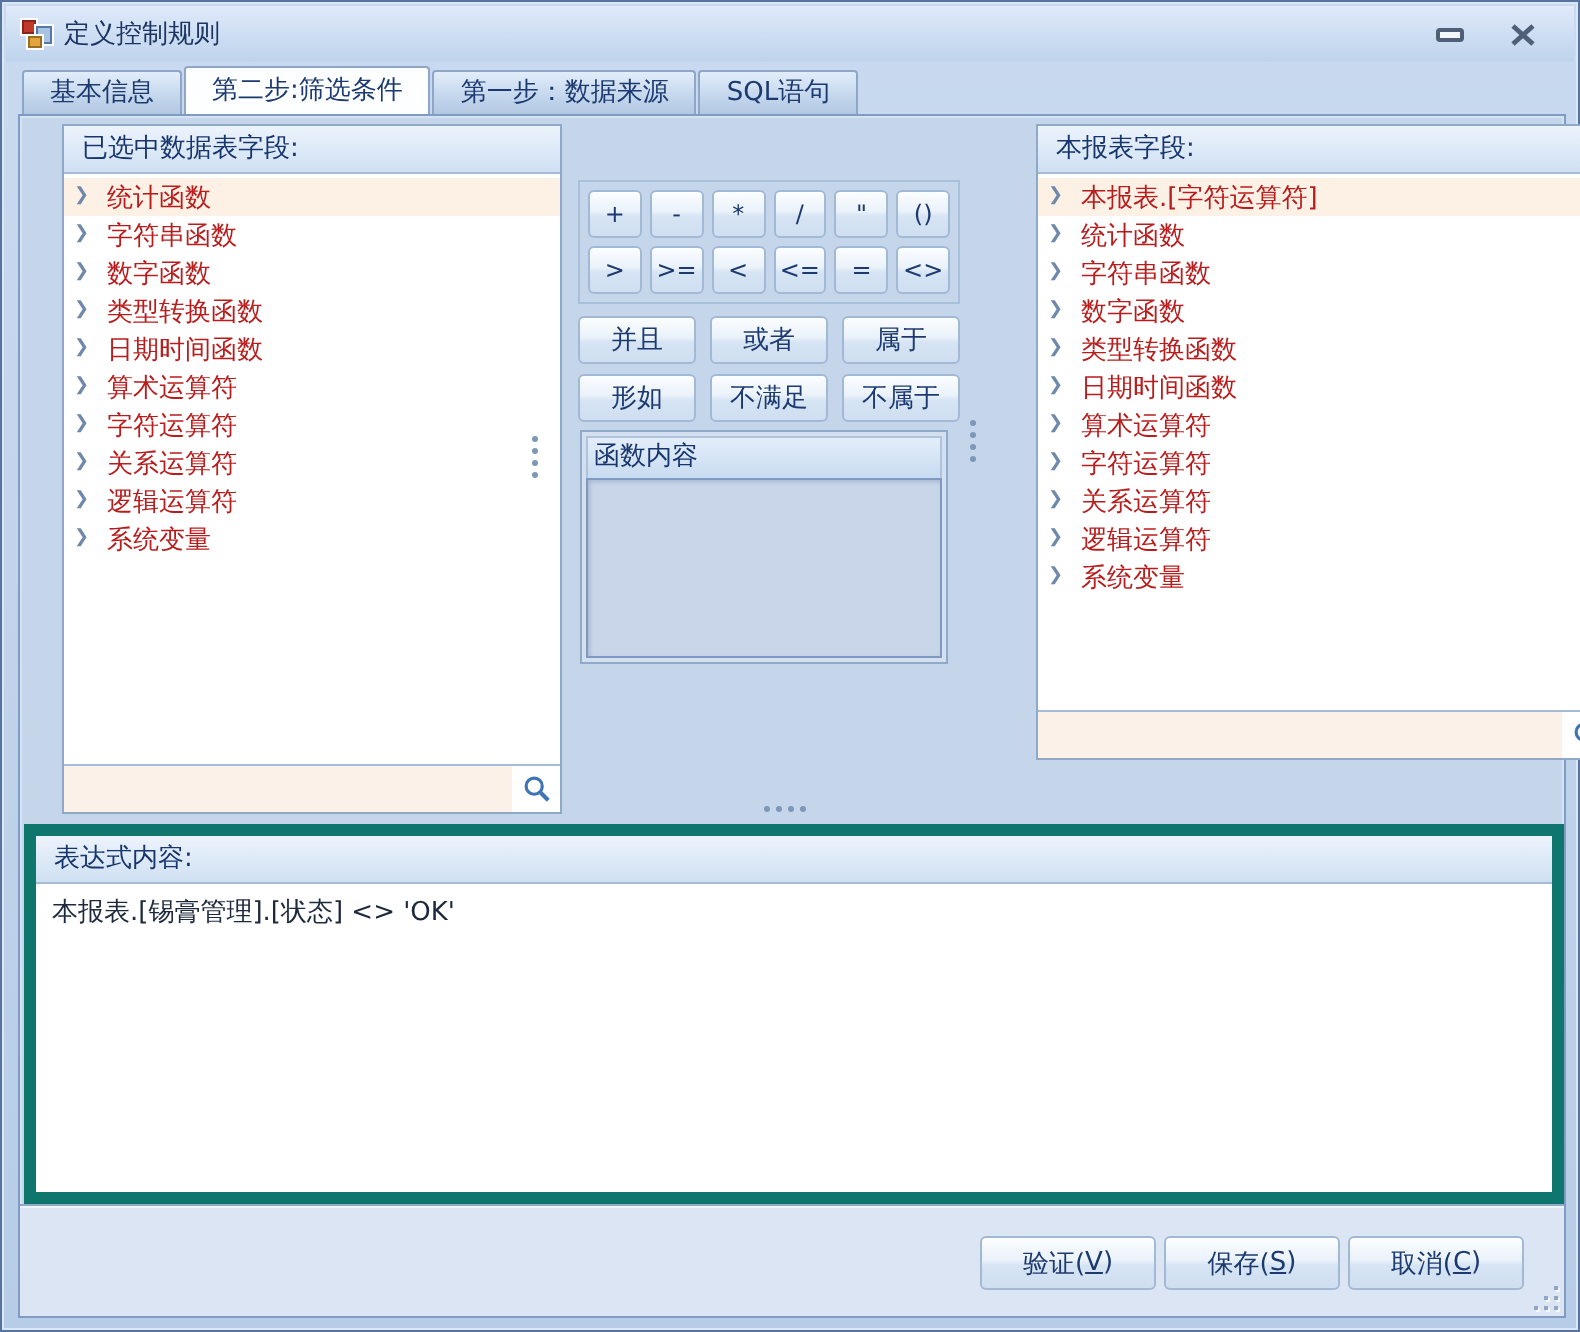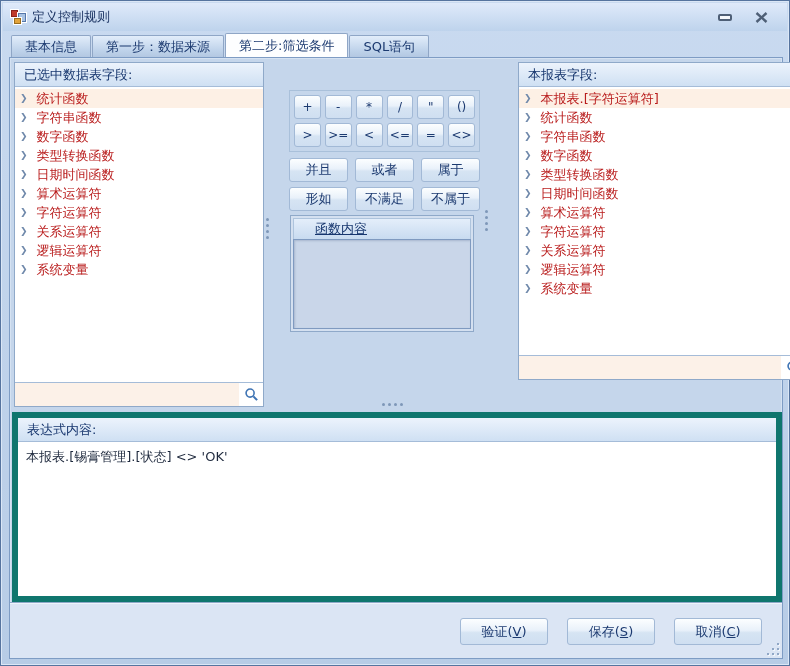--- a/index.html
+++ b/index.html
@@ -43,58 +43,58 @@
   .trow { height:19px; display:flex; align-items:center; padding-left:5px; cursor:pointer; }
   .trow.sel { background:#fdf0e5; }
   .chev { color:#7089ab; font-size:9px; font-weight:bold; margin-right:9px; line-height:1; }
   .tlabel { color:#b91c1c; }
   .search-row { flex:0 0 23px; display:flex; align-items:center; background:#fff; }
   .search-input { flex:1; height:100%; border:none; outline:none; background:#fcf1e8;
     font-family:inherit; font-size:13px; padding:0 4px; }
   .search-btn { width:24px; height:100%; display:flex; align-items:center; justify-content:center;
     background:#fff; cursor:pointer; }
 
-  #left-panel  { left:4px;  top:4px; width:250px; height:345px; }
+  #left-panel  { left:21px;  top:4px; width:250px; height:345px; }
   #right-panel { left:508px; top:4px; width:288px; height:318px; }
 
   
   .opbox { left:279px; top:32px; width:191px; height:62px; border:1px solid #a9c0da;
     padding:4px; display:grid; grid-template-columns:repeat(6,1fr); grid-template-rows:1fr 1fr; gap:4px; }
   .btn { background:linear-gradient(#fcfeff,#e9f1fa 45%,#d6e4f3 55%,#cfdff1);
     border:1px solid #a2b9d6; border-radius:3px; color:#1c3a70; font-size:12px;
     display:flex; align-items:center; justify-content:center; cursor:pointer; font-family:inherit; }
   .oprow { display:flex; gap:7px; }
   #oprow3 { left:279px; top:100px; width:191px; height:24px; }
   #oprow4 { left:279px; top:129px; width:191px; height:24px; }
   .oprow .btn { flex:1; font-size:13px; }
 
   
   #fn-panel { left:280px; top:157px; width:184px; height:117px; border:1px solid #8fa9c9;
     background:#d4e0f0; display:flex; flex-direction:column; padding:2px; }
   #fn-panel .fn-header { flex:0 0 21px; background:linear-gradient(#e4eefa,#c8dbf0);
-    color:#17366e; line-height:20px; padding-left:21px; border:1px solid #aec4dd; border-bottom:none;text-decoration:underline; }
+    color:#17366e; line-height:20px; padding-left:3px; border:1px solid #aec4dd; border-bottom:none; }
   #fn-panel .fn-body { flex:1; background:#c9d6e9; border:1px solid #7f9ac0;
     box-shadow: inset 1px 1px 2px rgba(70,95,130,.25); }
 
   #replace-btn { left:289px; top:317px; width:172px; height:24px; font-size:12.5px; }
 
   
   .vgrip, .hgrip, .dot { background:transparent; }
   .dot { position:absolute; width:3px; height:3px; border-radius:50%; background:#7e97b8; }
 
   
   #expr-panel { left:2px; top:354px; width:770px; height:190px; border:6px solid #0f766e;
     background:#fff; display:flex; flex-direction:column; }
   #expr-body { flex:1; background:#fff; padding:5px 8px; color:#1e293d; line-height:19px;
     white-space:pre-wrap; cursor:text; }
 
   
   #footer { left:0; top:544px; width:772px; height:56px; background:#dbe5f4;
     border-top:1px solid #8fa9c9; box-shadow: inset 0 1px 0 #eef4fb; }
-  #footer-btns { position:absolute; right:20px; top:15px; display:flex; gap:19px;justify-content:center; }
+  #footer-btns { position:absolute; right:20px; top:15px; display:flex; gap:4px;justify-content:center; }
   #footer-btns .btn { width:88px; height:27px; font-size:13px; }
   .mnemonic { text-decoration:underline; }
 
   .resize-grip { position:absolute; right:3px; bottom:3px; width:13px; height:13px; cursor:nwse-resize; }
   .resize-grip i { position:absolute; width:2px; height:2px; background:#90a7c6; box-shadow:1px 1px 0 #f2f6fb; }
 </style>
 </head>
 <body>
 
 <div class="window">
@@ -114,22 +114,22 @@
         <svg width="13" height="11" viewBox="0 0 13 11">
             <line x1="1.5" y1="1" x2="11.5" y2="10" stroke="#4e5f76" stroke-width="2.4"></line>
             <line x1="11.5" y1="1" x2="1.5" y2="10" stroke="#4e5f76" stroke-width="2.4"></line>
           </svg>
       </span>
     </span>
   </div>
 
   <div class="tabs">
     <div class="tab">基本信息</div>
+    <div class="tab active">第二步:筛选条件</div>
     <div class="tab">第一步：数据来源</div>
-    <div class="tab active">第二步:筛选条件</div>
     <div class="tab">SQL语句</div>
   </div>
 
   <div class="page">
 
     <div class="panel" id="left-panel">
       <div class="panel-header">已选中数据表字段:</div>
       <div class="tree">
         <div class="trow sel">
             <span class="chev">❯</span>

